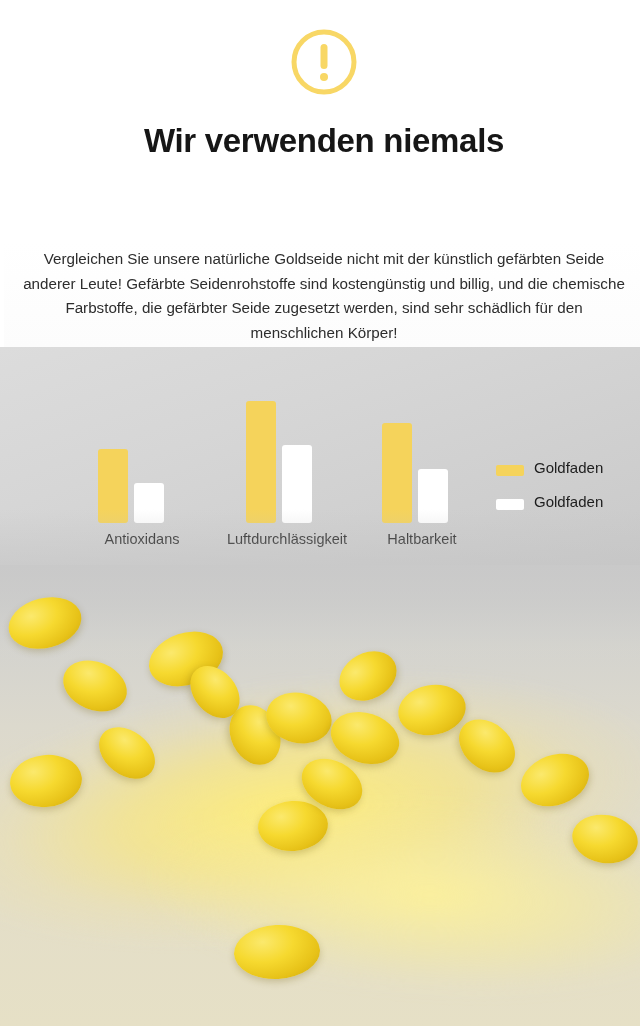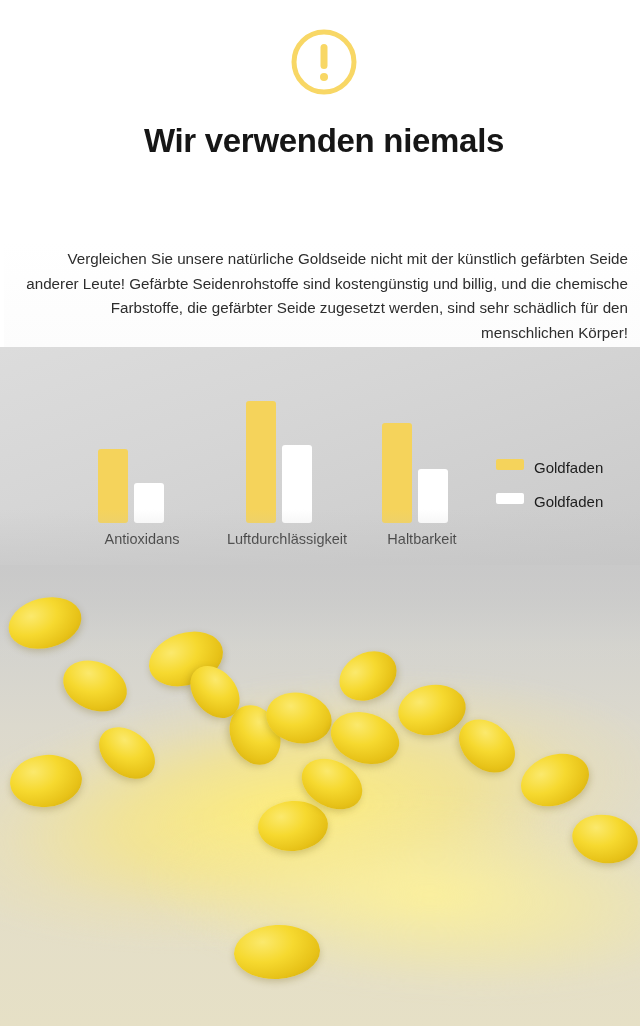--- a/index.html
+++ b/index.html
@@ -52,21 +52,21 @@
     color: #161616;
     letter-spacing: -0.3px;
   }
 
   .paragraph {
     position: absolute;
     left: 50%;
     transform: translateX(-50%);
     top: 232px;
     width: 608px;
-    text-align: right;
+    text-align: center;
     font-size: 15.2px;
     line-height: 24.5px;
     color: #2d2d2d;
   }
 
   
   .chart-band {
     position: absolute;
     left: 0;
     top: 347px;
@@ -122,21 +122,21 @@
 
   
   .legend {
     position: absolute;
     right: 14px;
     top: 112px;
     width: 130px;
   }
   .legend-row {
     display: flex;
-    align-items: flex-start;
+    align-items: flex-end;
     gap: 10px;
     margin-bottom: 17px;
   }
   .legend-swatch {
     width: 28px;
     height: 11px;
     border-radius: 2px;
     flex: none;
   }
   .legend-label {

